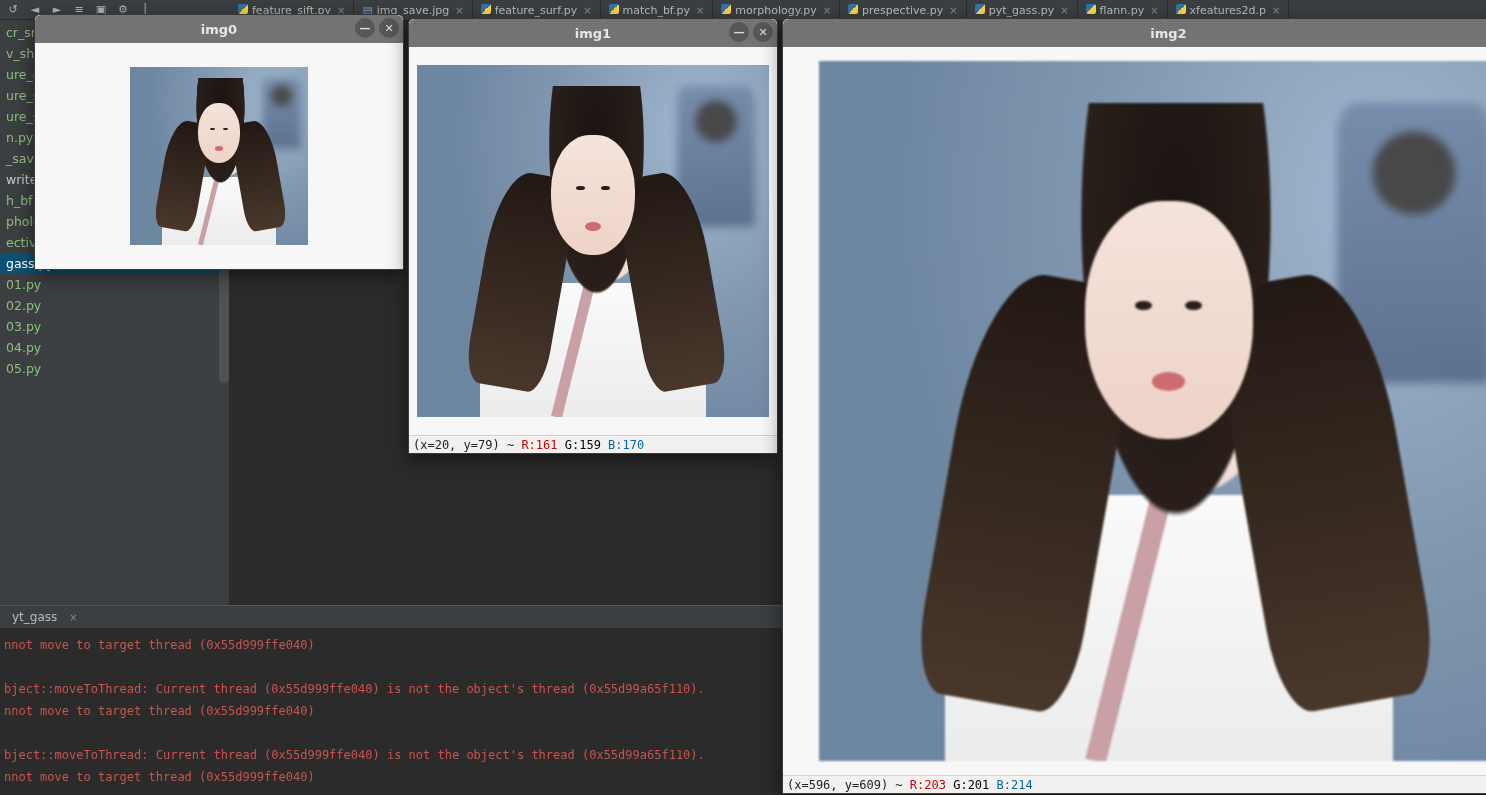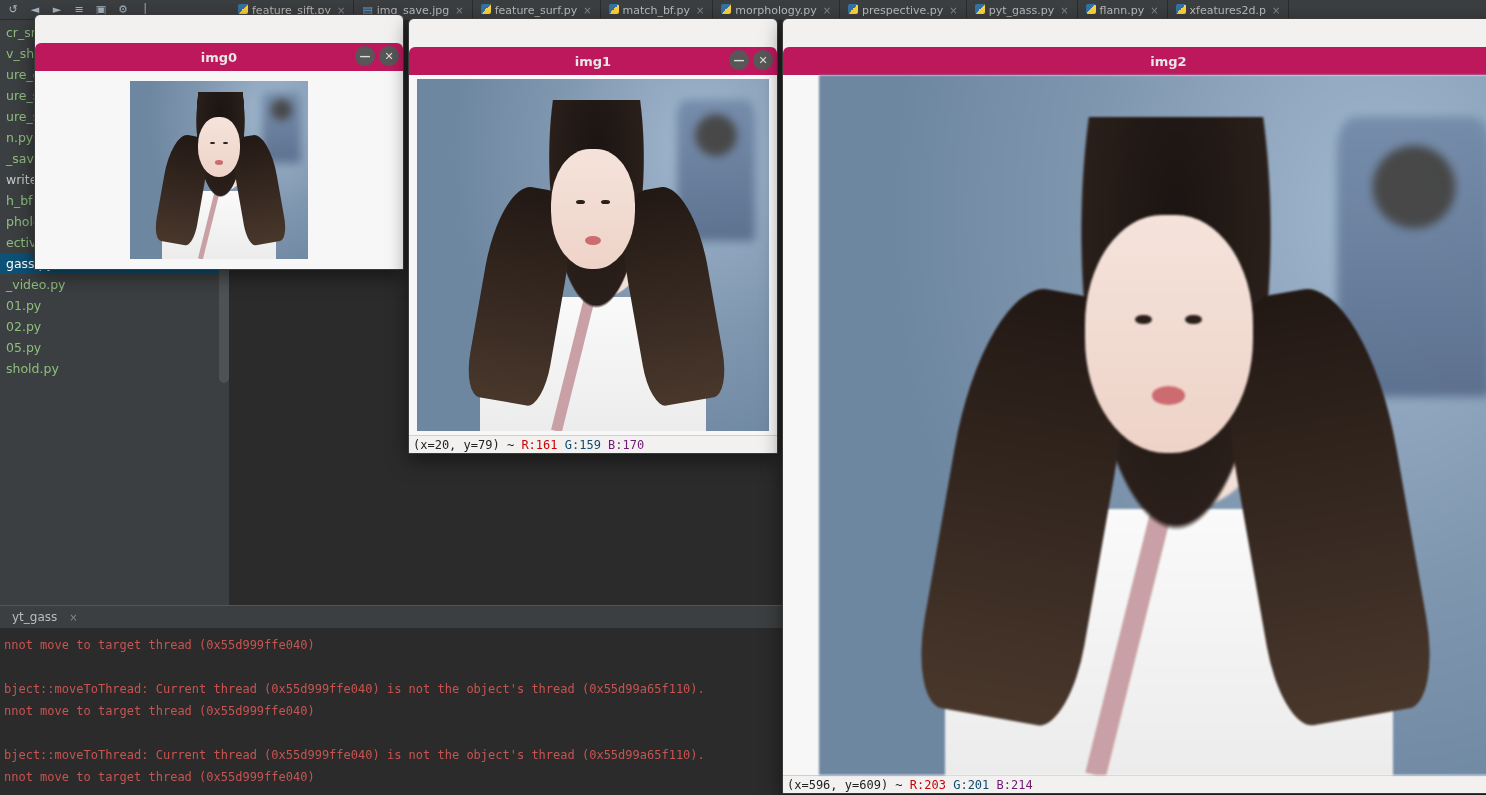--- a/index.html
+++ b/index.html
@@ -54,38 +54,37 @@
     color:#c75450;padding:6px 4px;line-height:22px;white-space:pre;
   }
 
   
   .cv-window{
     position:absolute;background:#f2f1f0;border:1px solid #3a3a3a;border-radius:6px 6px 2px 2px;
     box-shadow:0 6px 20px rgba(0,0,0,.5);
     display:flex;flex-direction:column;overflow:hidden;
   }
   .cv-titlebar{
-    height:28px;background:#be185d;color:#e6e6e6;display:flex;align-items:center;
+    height:28px;background:#737373;color:#e6e6e6;display:flex;align-items:center;
     justify-content:center;position:relative;font-size:13px;font-weight:600;
     border-radius:6px 6px 0 0;
-    margin-top:28px;
   }
   .cv-tb-btns{position:absolute;right:4px;top:3px;display:flex;gap:4px;}
   .tb-btn{width:20px;height:20px;border-radius:10px;display:flex;align-items:center;justify-content:center;font-size:11px;}
   .tb-min{background:#575757;color:#ddd;}
   .tb-close{background:#575757;color:#ddd;}
   .tb-close.orange{background:#e95420;color:#fff;}
   .cv-canvas{
     flex:1;background:#f7f7f7;position:relative;display:flex;align-items:center;justify-content:center;
   }
   .cv-status{
     height:18px;background:#f2f1f0;font:12px/18px "DejaVu Sans Mono",monospace;color:#222;
     padding:0 4px;border-top:1px solid #d0d0d0;white-space:nowrap;overflow:hidden;
   }
-  .cv-status .r{color:#cc0000;} .cv-status .g{color:#0c4a6e;} .cv-status .b{color:#701a75;}
+  .cv-status .r{color:#cc0000;} .cv-status .g{color:#000000;} .cv-status .b{color:#0369a1;}
 
   
   .photo{
     position:relative;width:100%;height:100%;
     background:
       radial-gradient(ellipse 40% 55% at 53% 45%, #f3dfd6 0%, #f3dfd6 30%, transparent 31%),
       radial-gradient(ellipse 70% 90% at 80% 20%, #9fb7cf 0%, #7e96b0 60%, #6d87a3 100%);
     overflow:hidden;
   }
   .hair{
@@ -205,25 +204,25 @@
       <div class="file-row ">ure_c</div>
       <div class="file-row ">ure_s</div>
       <div class="file-row ">ure_s</div>
       <div class="file-row ">n.py</div>
       <div class="file-row ">_save</div>
       <div class="file-row white">write.</div>
       <div class="file-row ">h_bf</div>
       <div class="file-row ">pholo</div>
       <div class="file-row ">ective.py</div>
       <div class="file-row selected">gass.py</div>
-      <div class="file-row ">_video.py</div>
       <div class="file-row ">01.py</div>
       <div class="file-row ">02.py</div>
+      <div class="file-row ">03.py</div>
+      <div class="file-row ">04.py</div>
       <div class="file-row ">05.py</div>
-      <div class="file-row ">shold.py</div>
     </div>
   <div class="tree-scrollbar"></div>
 </div>
 
 <div class="editor-area"></div>
 
 <div class="console">
   <div class="console-tabs">
     <div class="console-tab">
       <span>yt_gass</span>

